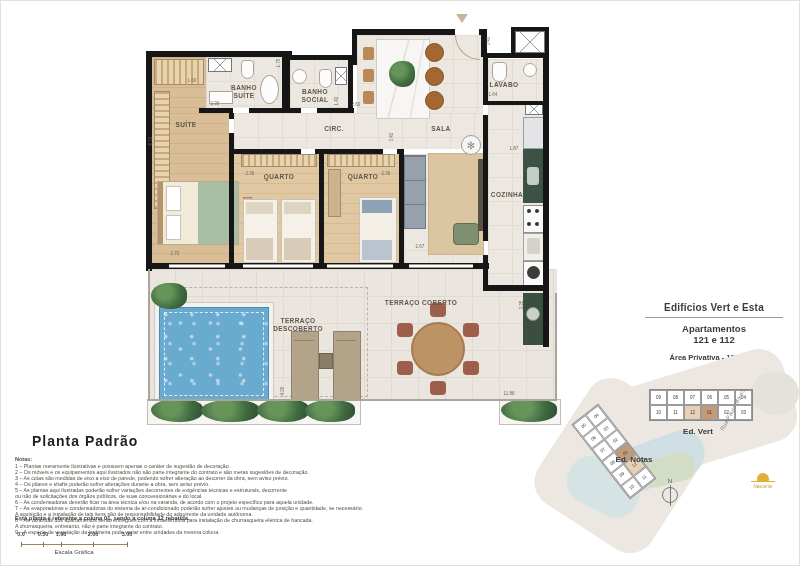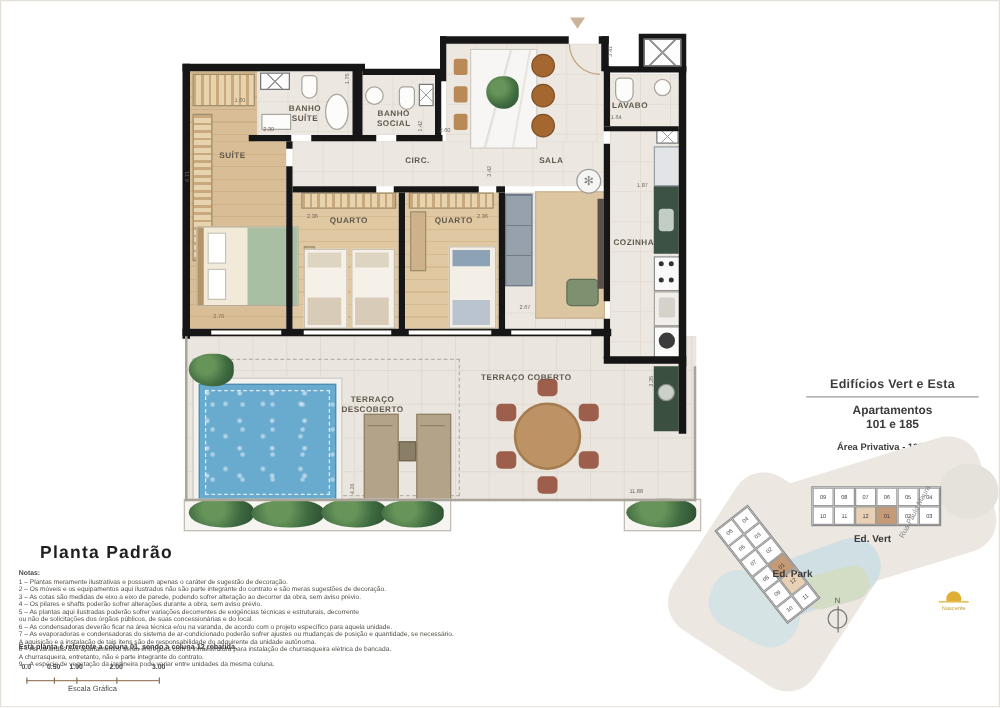--- a/index.html
+++ b/index.html
@@ -252,21 +252,21 @@
     <span class="dimv" style="left:520px;top:304px;">3.35</span>
     <span class="dim" style="left:508px;top:392px;">11.88</span>
     <span class="dimv" style="left:281px;top:390px;">4.26</span>
     <span class="dimv" style="left:149px;top:140px;">6.71</span>
   </div>
 
   <div class="info">
     <div class="t1">Edifícios Vert e Esta</div>
     <div class="div"></div>
     <div class="t2">Apartamentos</div>
-    <div class="t2">101 e 185</div>
+    <div class="t2">121 e 112</div>
     <div class="t3">Área Privativa - 129,42m²</div>
   </div>
 
   <div class="abs" style="left:540px;top:360px;width:260px;height:200px;">
     <div class="abs" style="left:58px;top:8px;width:195px;height:95px;background:#ece7e0;border-radius:26px;transform:rotate(-17deg);"></div>
     <div class="abs" style="left:12px;top:32px;width:135px;height:145px;background:#ece7e0;border-radius:26px;transform:rotate(33deg);"></div>
     <div class="abs" style="left:70px;top:78px;width:95px;height:45px;background:#cfdfe3;border-radius:22px;transform:rotate(-20deg);"></div>
     <div class="abs" style="left:25px;top:102px;width:75px;height:48px;background:#d6e3e5;border-radius:22px;transform:rotate(28deg);"></div>
     <div class="abs" style="left:100px;top:95px;width:55px;height:28px;background:#d3dcc4;border-radius:14px;transform:rotate(-15deg);"></div>
     <div class="abs" style="left:210px;top:10px;width:48px;height:44px;background:#e4e2da;border-radius:50%;"></div>
@@ -345,21 +345,21 @@
         <div class="unit hl-light">
           <span>12</span>
         </div>
         <div class="unit">
           <span>10</span>
         </div>
         <div class="unit">
           <span>11</span>
         </div>
       </div>
-    <span class="bldglabel" style="left:93px;top:98px;">Ed. Park</span>
+    <span class="bldglabel" style="left:93px;top:98px;">Ed. Notas</span>
 
     <span class="abs" style="left:178px;top:68px;font-size:6px;color:#8a8a8a;transform:rotate(-62deg);transform-origin:left top;white-space:nowrap;">Rua Paulo Maura</span>
 
     <span class="abs" style="left:129px;top:117px;font-size:6px;color:#555;transform:translate(-50%,0);">N</span>
     <div class="abs" style="left:121px;top:126px;width:16px;height:16px;border:1px solid #777;border-radius:50%;box-sizing:border-box;">
       <div class="abs" style="left:7px;top:-3px;width:1px;height:21px;background:#777;"></div>
     </div>
 
     <div class="abs" style="left:212px;top:110px;width:20px;height:10px;overflow:hidden;">
       <div class="abs" style="left:4px;top:2px;width:12px;height:12px;border-radius:50%;background:#dfaf35;"></div>

